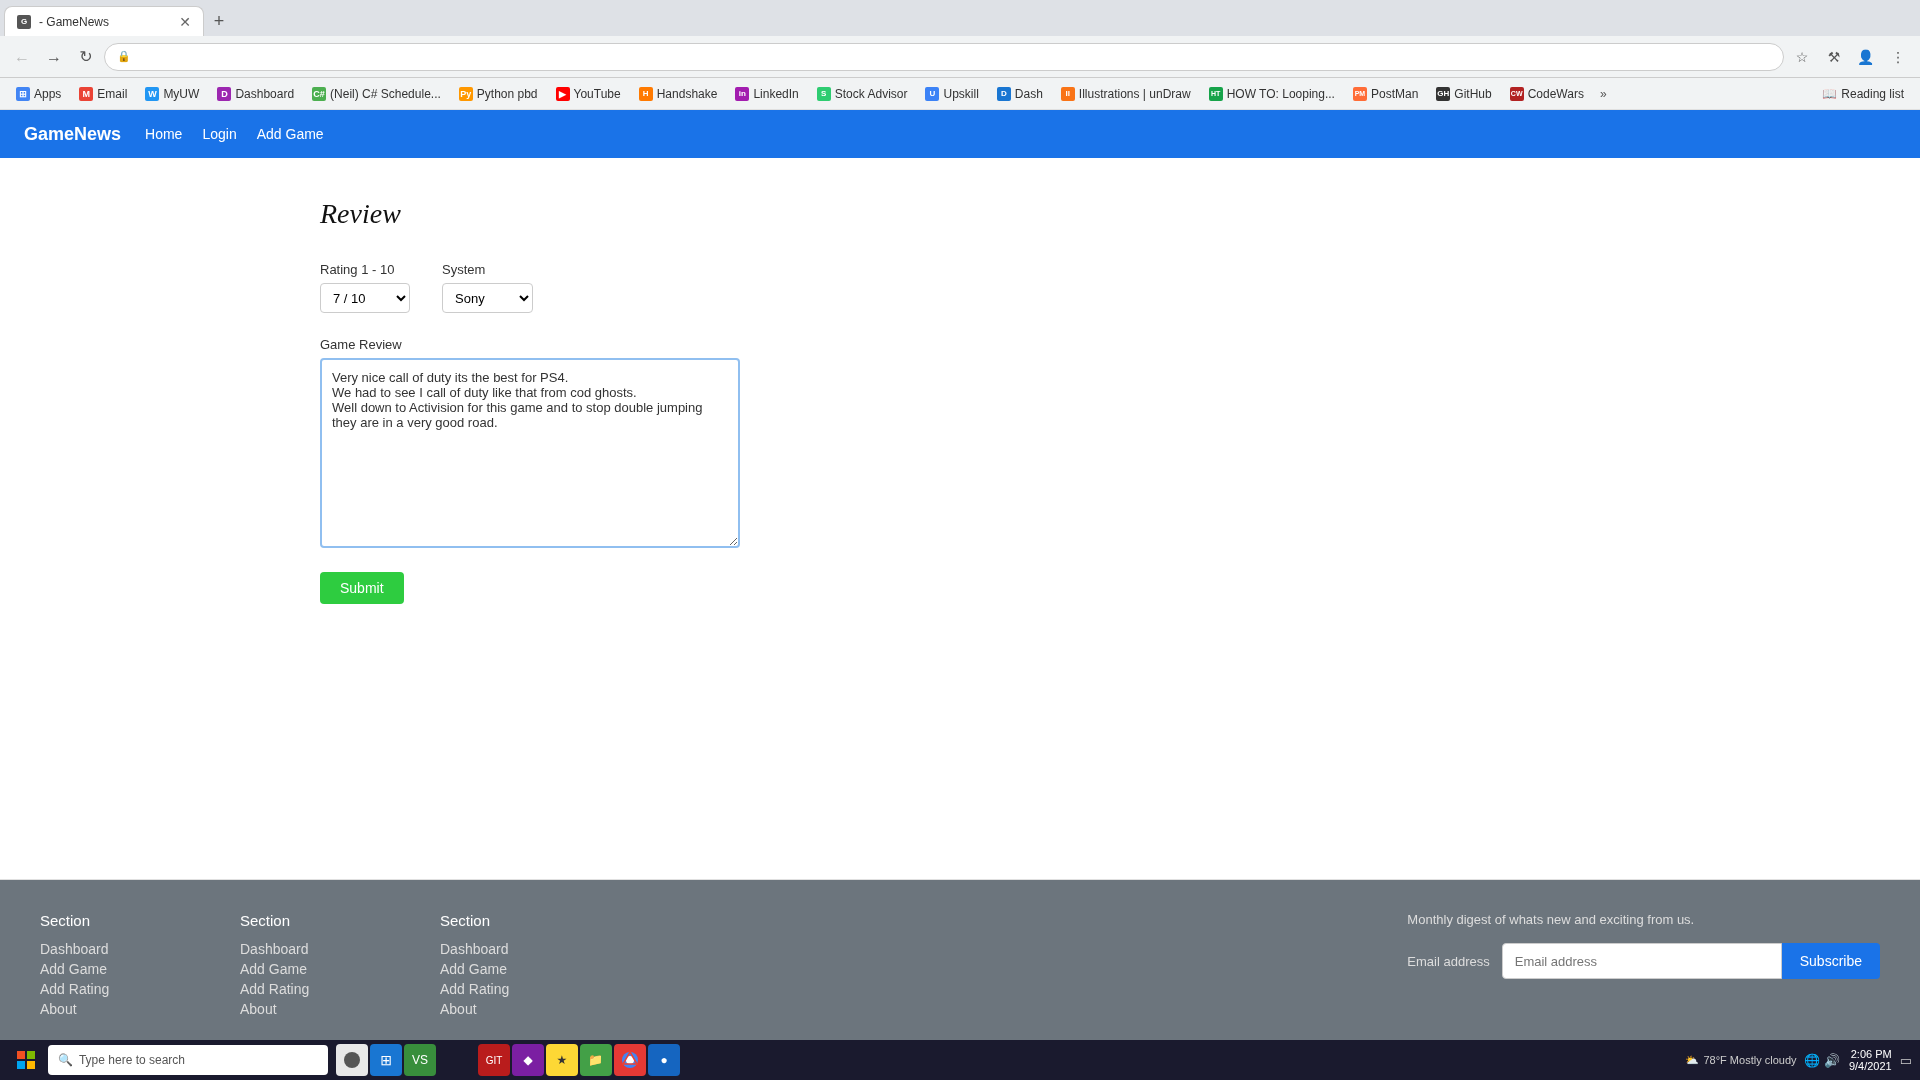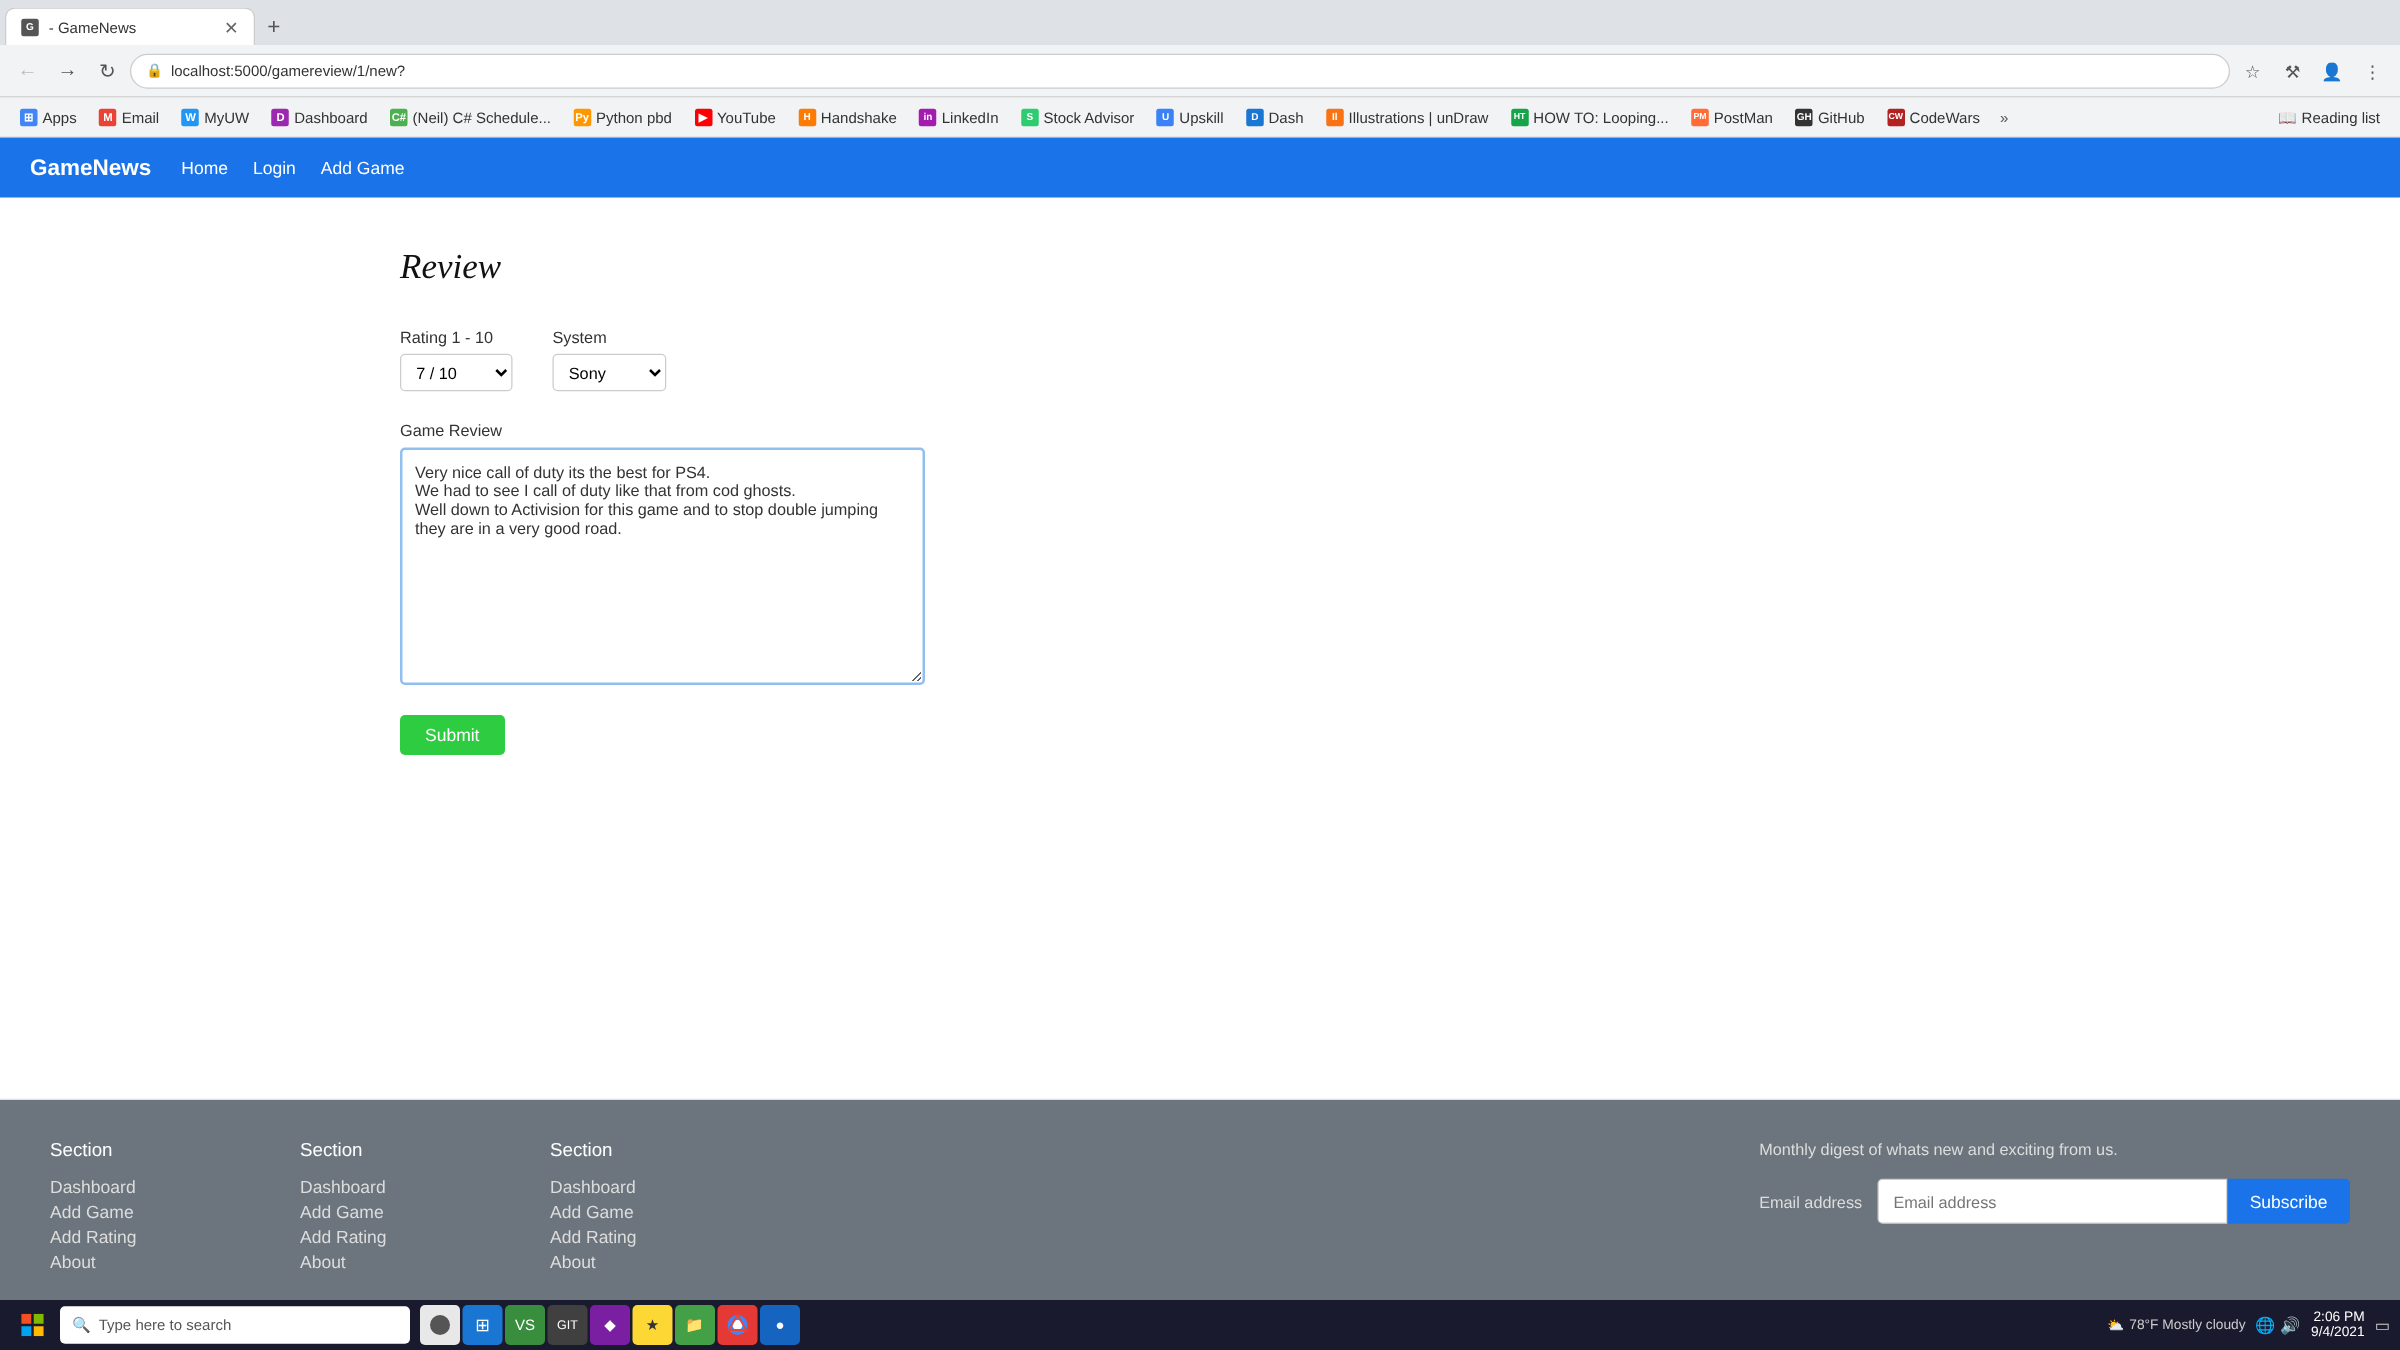--- a/index.html
+++ b/index.html
@@ -114,21 +114,20 @@
     </div>
     <button class="tab-new">+</button>
   </div>
 
   <div class="nav-bar">
     <button class="nav-btn disabled">←</button>
     <button class="nav-btn">→</button>
     <button class="nav-btn">↻</button>
     <div class="url-bar">
       <span class="url-bar-icon">🔒</span>
-      <span class="url-text">localhost:5000/gamereview/1/new?</span>
     </div>
     <div class="nav-right">
       <button class="nav-icon-btn">☆</button>
       <button class="nav-icon-btn">⚒</button>
       <button class="nav-icon-btn">👤</button>
       <button class="nav-icon-btn">⋮</button>
     </div>
   </div>
 
   <div class="bookmarks-bar">
@@ -321,21 +320,21 @@
       <svg width="20" height="20" viewBox="0 0 20 20">
           <circle cx="10" cy="10" r="8" fill="#555"></circle>
         </svg>
     </div>
     <div class="taskbar-icon" style="background:#1976d2;">
       <span style="color:#fff;font-size:14px;">⊞</span>
     </div>
     <div class="taskbar-icon" style="background:#388e3c;">
       <span style="color:#fff;font-size:12px;">VS</span>
     </div>
-    <div class="taskbar-icon" style="background:#404040;">
+    <div class="taskbar-icon" style="background:#b91c1c;margin-left:40px;">
       <span style="color:#fff;font-size:10px;">GIT</span>
     </div>
     <div class="taskbar-icon" style="background:#7b1fa2;">
       <span style="color:#fff;font-size:12px;">◆</span>
     </div>
     <div class="taskbar-icon" style="background:#fdd835;">
       <span style="color:#333;font-size:12px;">★</span>
     </div>
     <div class="taskbar-icon" style="background:#43a047;">
       <span style="color:#fff;font-size:12px;">📁</span>

